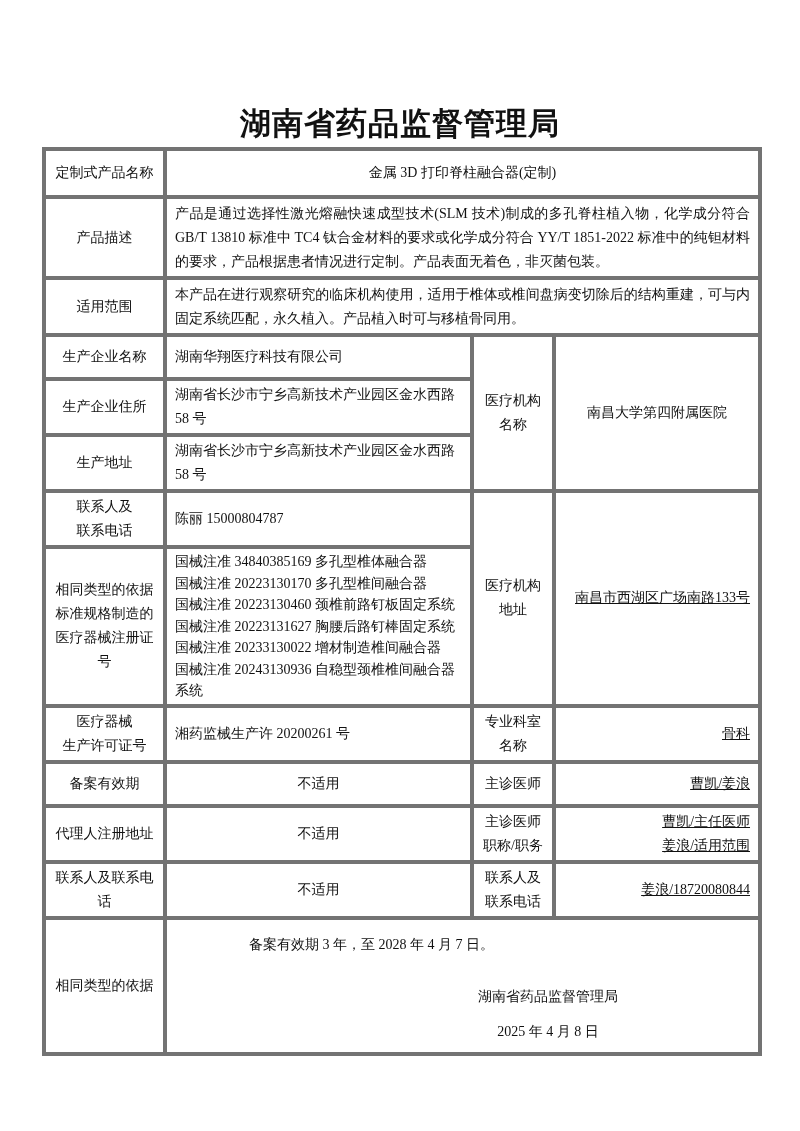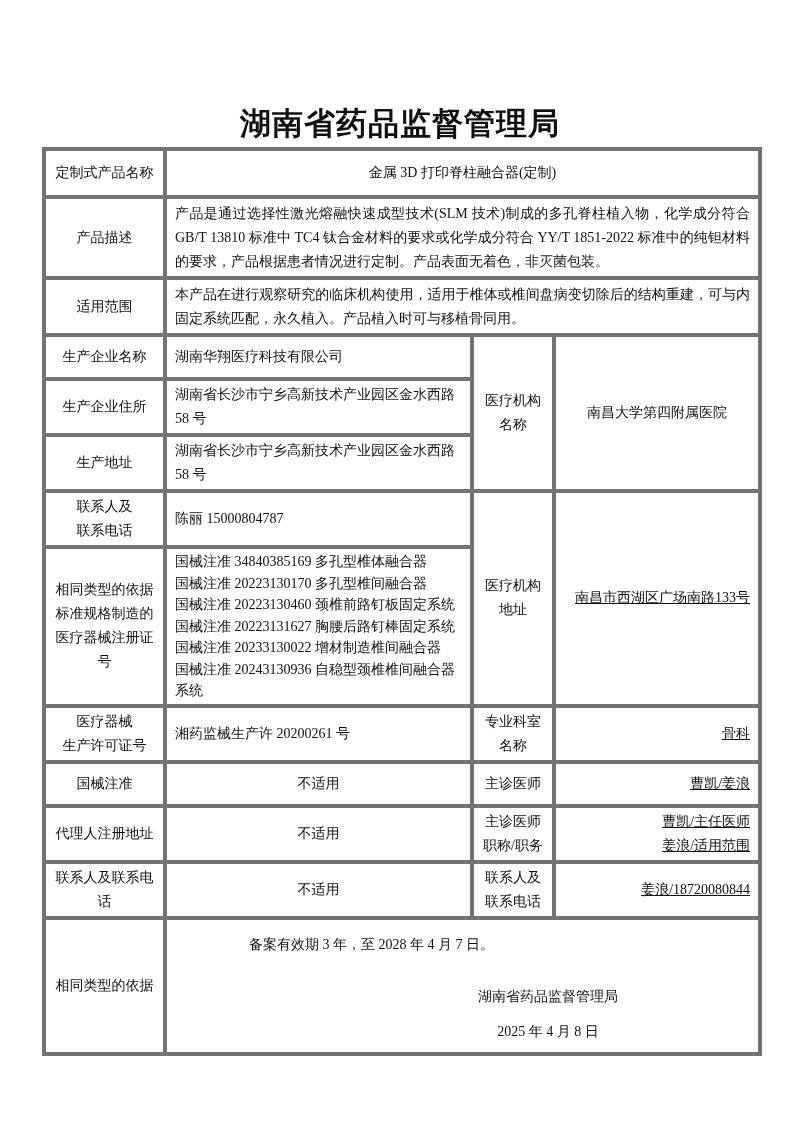--- a/index.html
+++ b/index.html
@@ -165,21 +165,21 @@
     <tr class="r9">
       <td class="label">医疗器械
 生产许可证号</td>
       <td class="val">湘药监械生产许 20200261 号</td>
       <td class="sublabel">专业科室
 名称</td>
       <td class="val4">骨科</td>
     </tr>
 
     <tr class="r10">
-      <td class="label">国械注准</td>
+      <td class="label">备案有效期</td>
       <td class="val-center">不适用</td>
       <td class="sublabel">主诊医师</td>
       <td class="val4">曹凯/姜浪</td>
     </tr>
 
     <tr class="r11">
       <td class="label">代理人注册地址</td>
       <td class="val-center">不适用</td>
       <td class="sublabel">主诊医师
 职称/职务</td>

